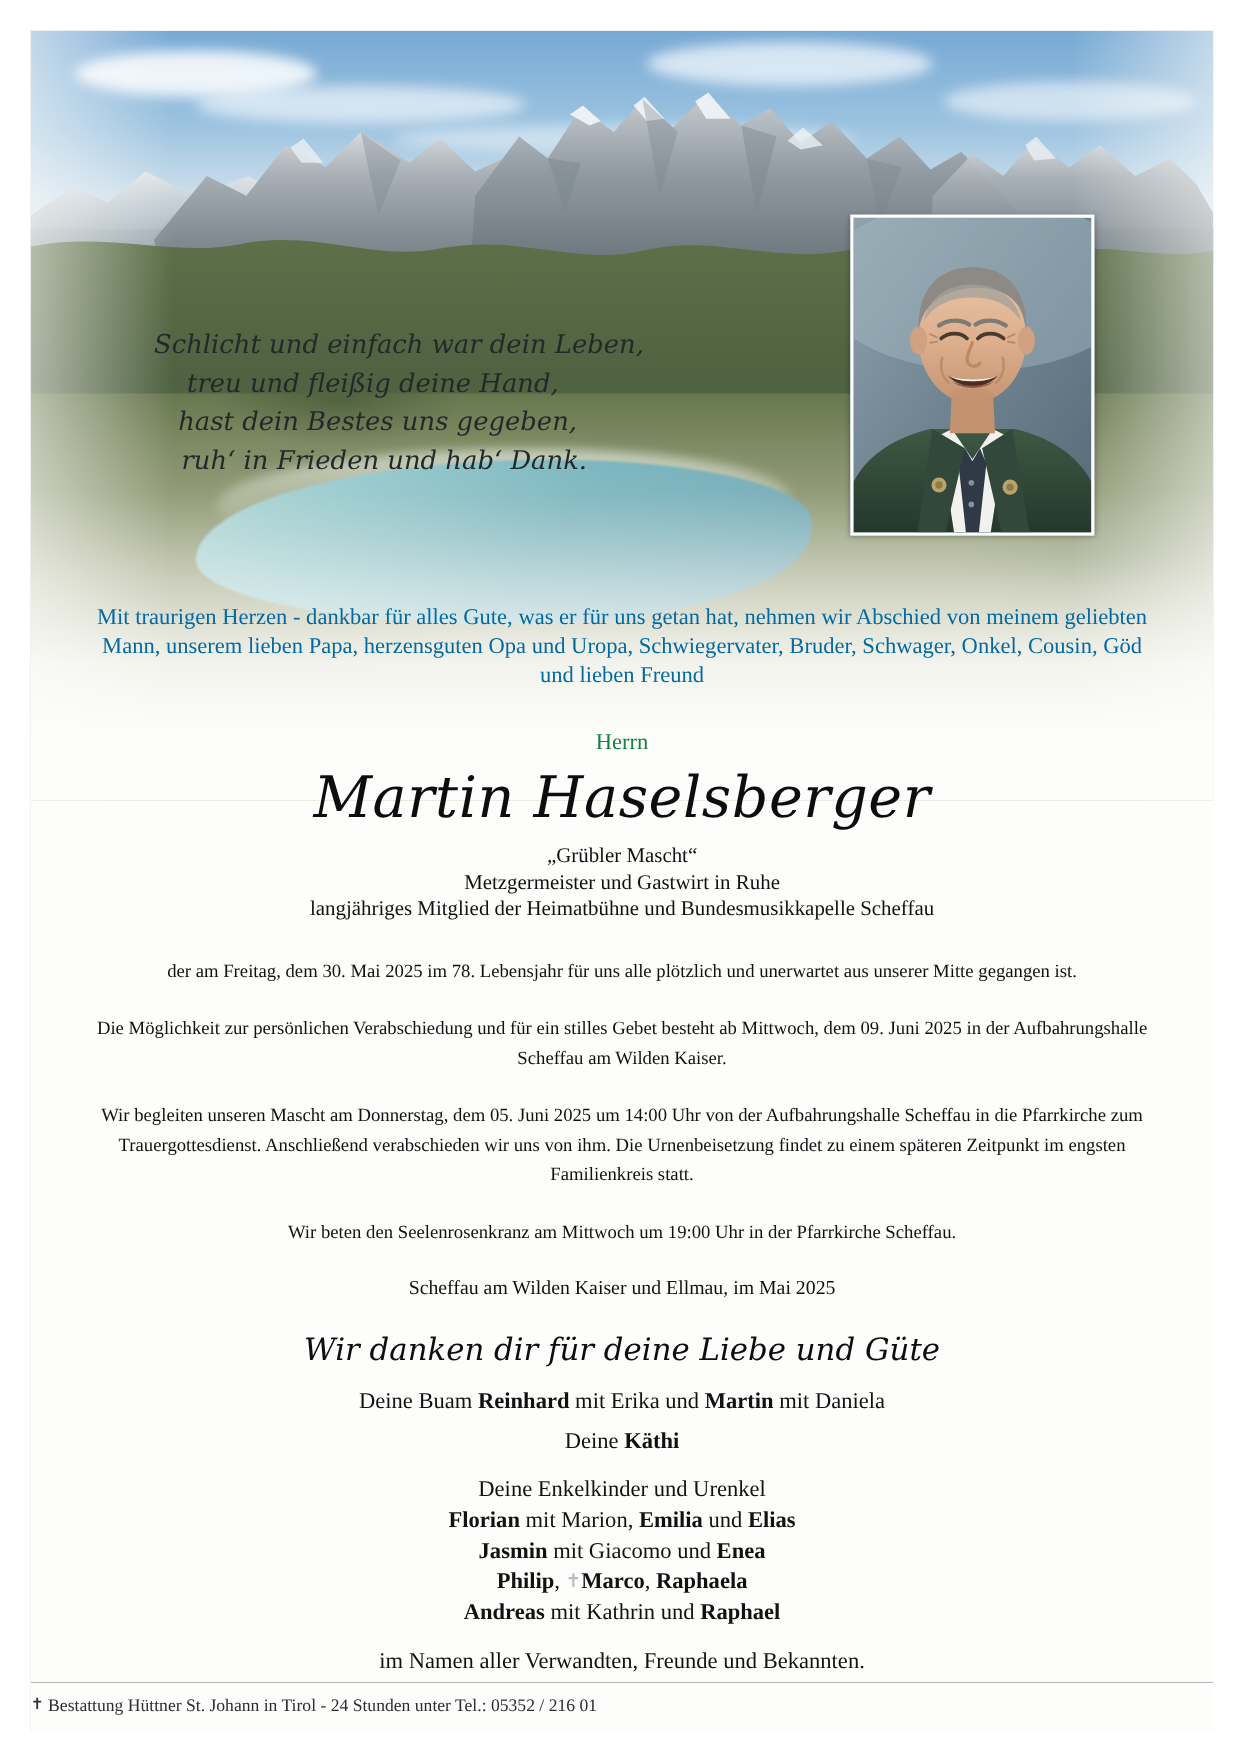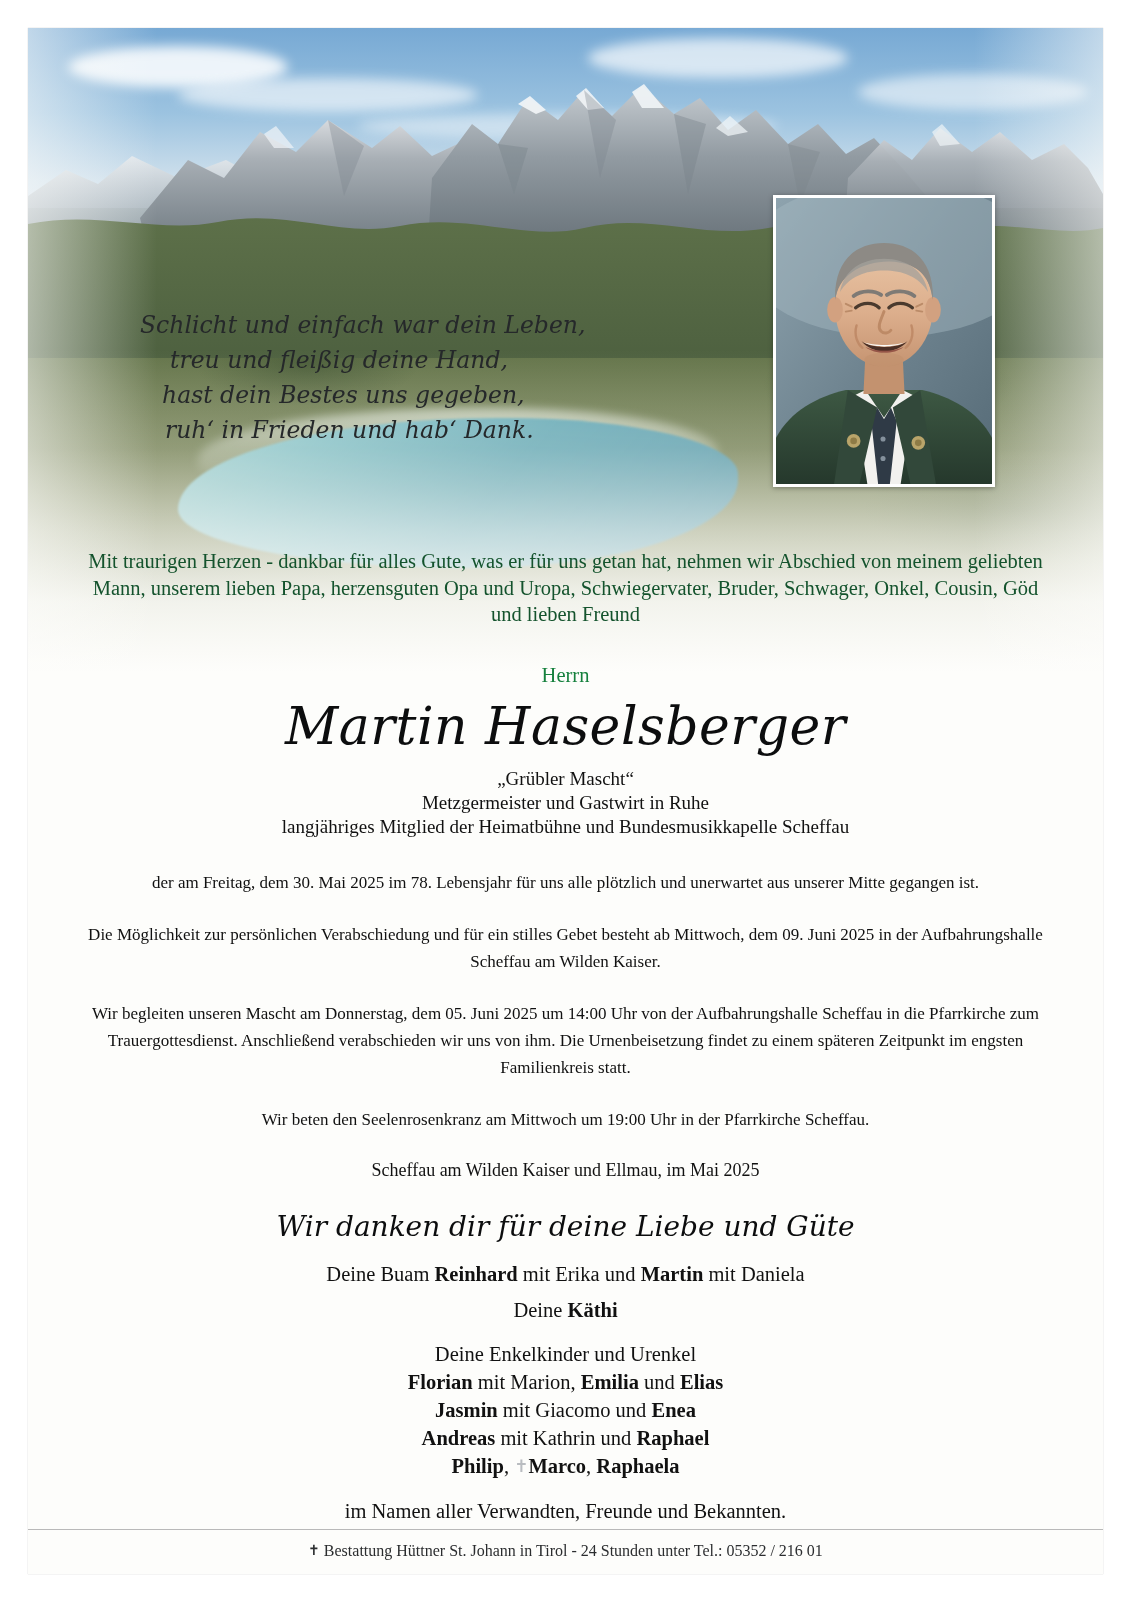--- a/index.html
+++ b/index.html
@@ -122,21 +122,21 @@
     box-shadow: 0 1px 5px rgba(0,0,0,.35);
     overflow: hidden;
     background: #6d7f8c;
   }
   .portrait svg { display:block; width: 100%; height: 100%; }
 
   
   .poem {
     position: absolute;
     left: 92px;
-    top: 280px;
+    top: 268px;
     width: 430px;
     font-family: "DejaVu Serif", "Liberation Serif", serif;
     font-style: italic;
     font-size: 23.5px;
     line-height: 35px;
     color: #25282a;
     text-align: center;
   }
   .poem div { white-space: nowrap; }
   .poem .l1 { text-align: left;  padding-left: 20px; }
@@ -151,21 +151,21 @@
     top: 520px;
     width: 100%;
     text-align: center;
     z-index: 5;
   }
 
   .intro {
     font-size: 20.5px;
     line-height: 26.5px;
     padding: 0 58px;
-    color: #14532d;
+    color: #0369a1;
   }
 
   .herr {
     margin-top: 36px;
     font-size: 20.5px;
     color: #15803d;
   }
 
   .name {
     font-family: "DejaVu Serif", "Liberation Serif", serif;
@@ -226,21 +226,20 @@
     bottom: 44px;
     width: 100%;
     height: 1px;
     background: #b9b9b9;
   }
   .footer {
     position: absolute;
     left: 0;
     bottom: 12px;
     width: 100%;
-    text-align: center;
     font-size: 16px;
     line-height: 22px;
     color: #2b2d2f;
   }
   .footer .fcross { font-size: 14px; vertical-align: 1px; }
 </style>
 </head>
 <body>
 
 <div class="card">
@@ -424,25 +423,25 @@
 
     <div class="fam">
       <b>Florian</b><span> mit Marion, </span><b>Emilia</b><span> und </span><b>Elias</b>
     </div>
 
     <div class="fam">
       <b>Jasmin</b><span> mit Giacomo und </span><b>Enea</b>
     </div>
 
     <div class="fam">
+      <b>Philip</b><span>, </span><span class="cross-sym">✝</span><b>Marco</b><span>, </span><b>Raphaela</b>
+    </div>
+
+    <div class="fam">
       <b>Andreas</b><span> mit Kathrin und </span><b>Raphael</b>
-    </div>
-
-    <div class="fam">
-      <b>Philip</b><span>, </span><span class="cross-sym">✝</span><b>Marco</b><span>, </span><b>Raphaela</b>
     </div>
 
 
     <div class="fam fam-gap">im Namen aller Verwandten, Freunde und Bekannten.</div>
 
   </div>
 
   <div class="footer-rule"></div>
   <div class="footer">
     <span class="fcross">✝</span>

